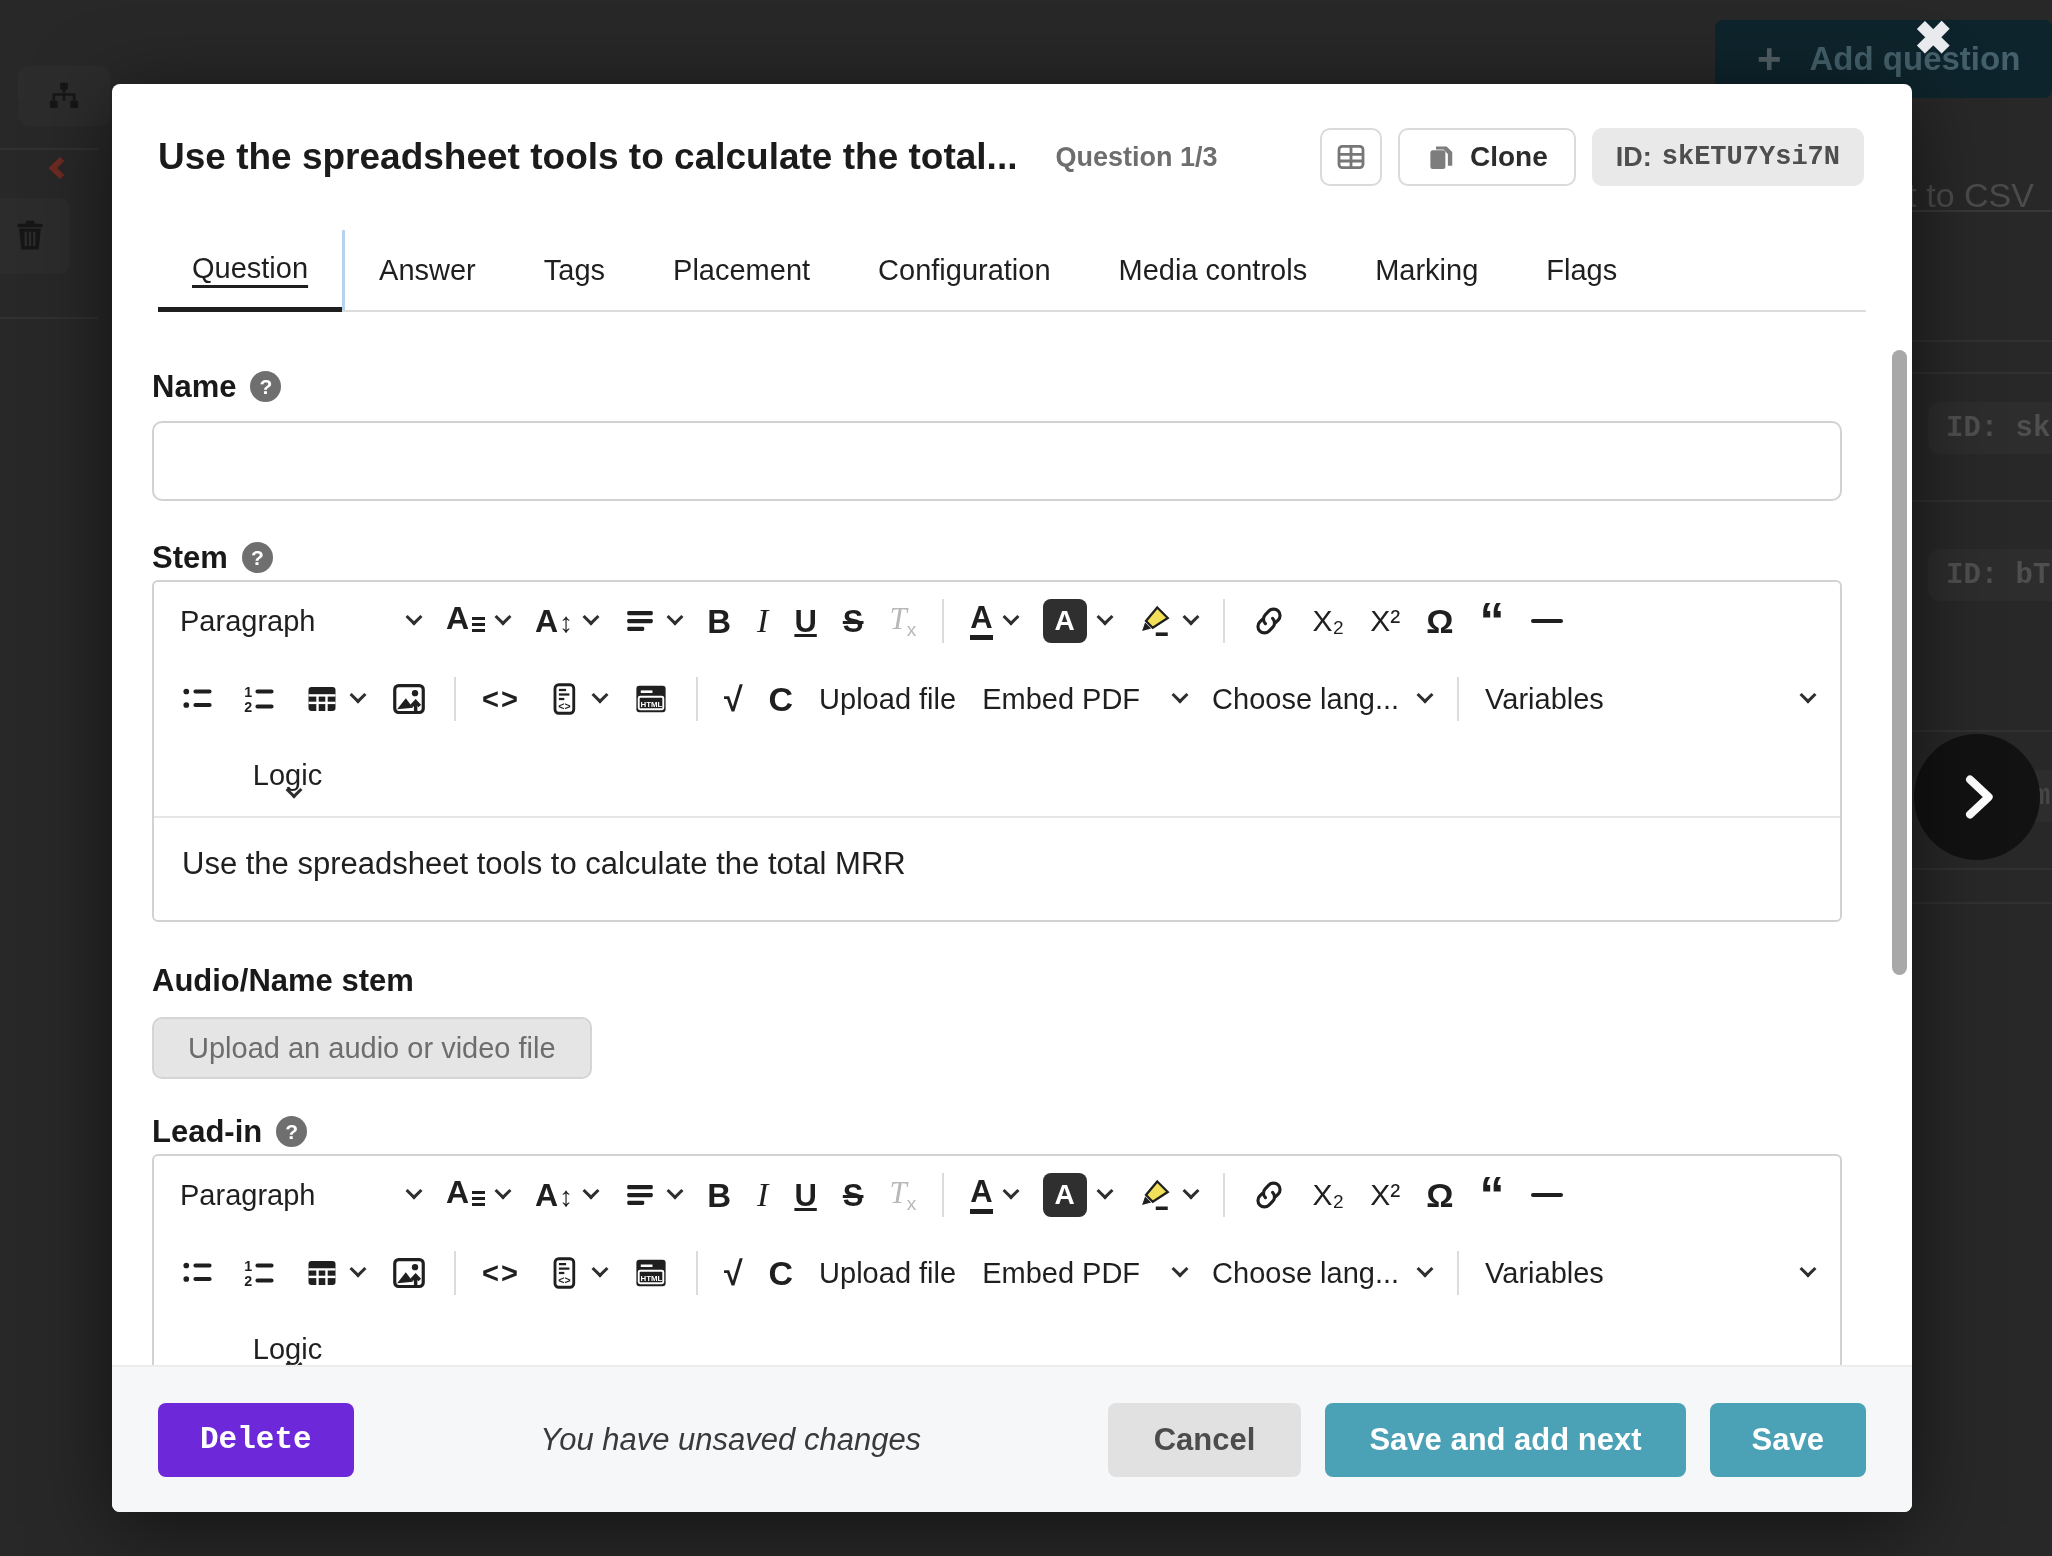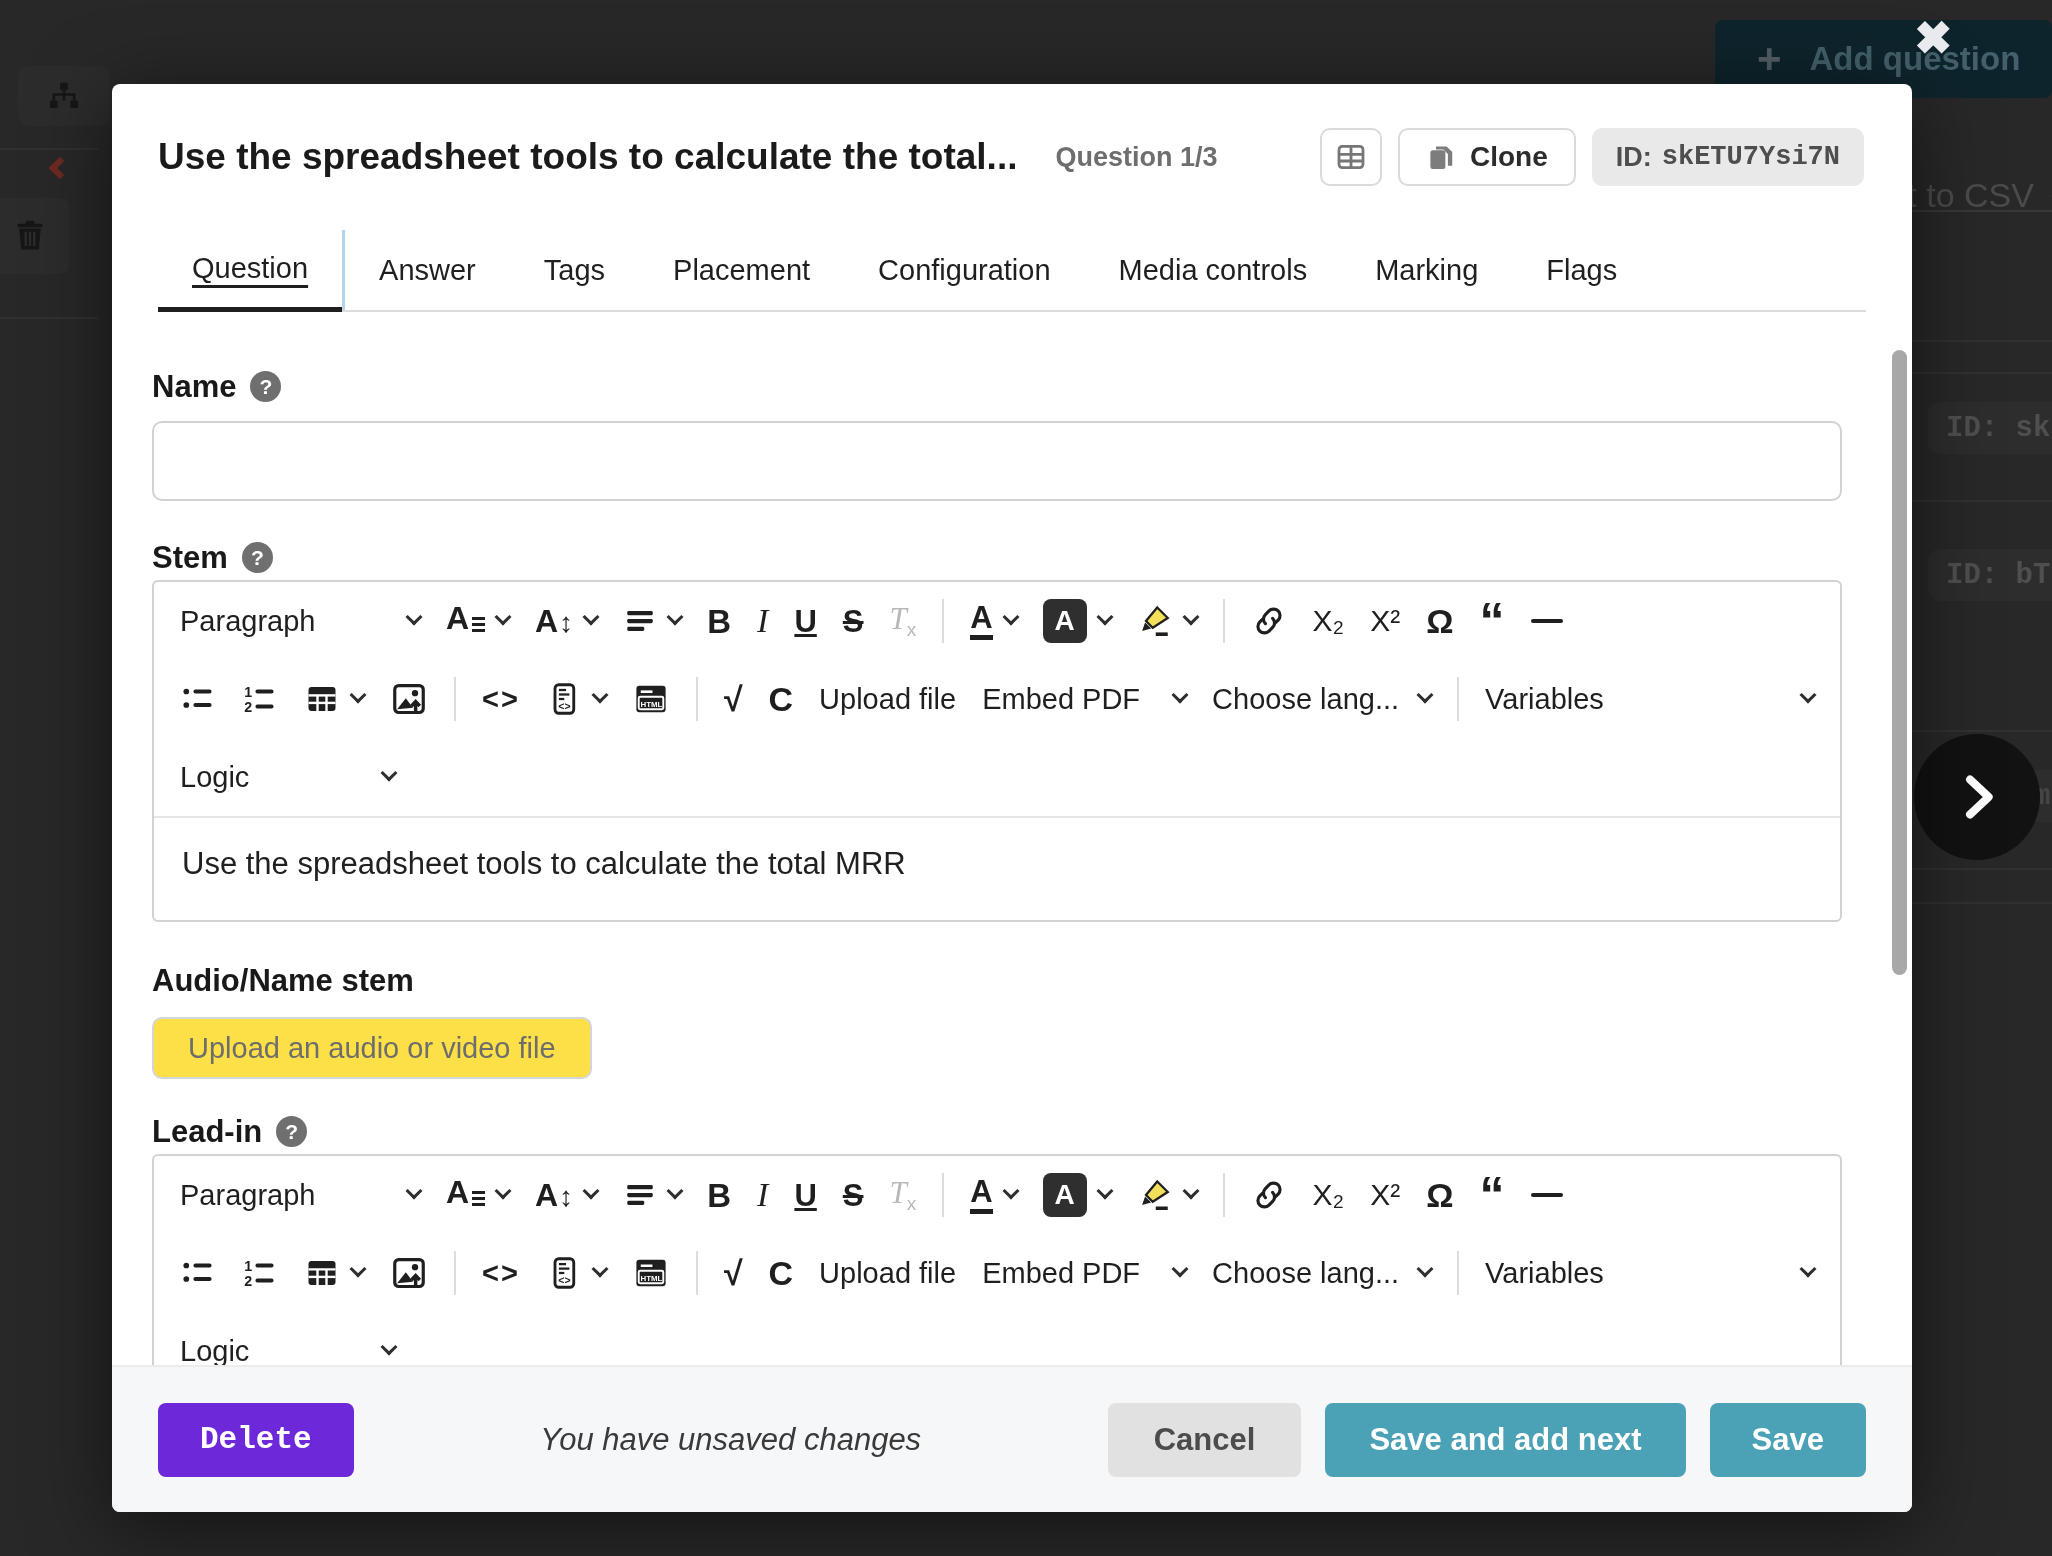--- a/index.html
+++ b/index.html
@@ -75,21 +75,21 @@
   .editor-box { margin-top:4px; border:2px solid #d2d2d2; border-radius:6px; background:#fff; }
   .leadin-box { height:227px; overflow:hidden; border-bottom:none; border-radius:6px 6px 0 0; }
   .tb-row { display:flex; align-items:center; gap:26px; padding:0 26px; height:78px; overflow:hidden; }
   .tbi { display:inline-flex; align-items:center; background:none; border:none; padding:0;
          cursor:pointer; color:#1f1f1f; flex:none; }
   .tb-div { width:2px; height:44px; background:#dcdcdc; flex:none; }
   .chev { width:12px; height:12px; border-right:3px solid #2e2e2e; border-bottom:3px solid #2e2e2e;
           transform:rotate(45deg); display:inline-block; margin-left:12px; margin-top:-8px; flex:none; }
   .dd { display:inline-flex; align-items:center; justify-content:space-between; background:none;
         border:none; padding:0; cursor:pointer; font-size:29px; color:#1f1f1f; flex:none; }
-  .dd-para { width:240px; } .dd-logic { width:215px; }
+  .dd-para { width:240px; } .dd-logic { width:215px;flex-direction:column; }
   .tb-label { font-size:29px; color:#1f1f1f; white-space:nowrap; }
   .ico { font-size:30px; color:#1f1f1f; line-height:1; }
   .tbold { font-weight:900; font-size:33px; }
   .tital { font-family:"Liberation Serif",serif; font-style:italic; font-size:34px; }
   .tund  { text-decoration:underline; font-size:31px; font-weight:bold; }
   .tstr  { text-decoration:line-through; font-size:31px; font-weight:bold; }
   .tclear{ color:#b8b8b8; font-family:"Liberation Serif",serif; font-style:italic; font-size:31px; }
   .tclear sub { font-size:19px; font-family:"Liberation Sans",sans-serif; font-style:normal; }
   .tcolor{ font-weight:bold; font-size:31px; border-bottom:5px solid #1f1f1f; padding-bottom:2px; }
   .tbg   { width:44px; height:44px; background:#2f2f2f; color:#fff; border-radius:8px;
@@ -100,21 +100,21 @@
   .mini3 i { width:13px; height:3px; background:#1f1f1f; display:block; }
   .astyle b { font-size:32px; } .updown { font-size:28px; font-weight:bold; margin-left:1px; }
   .tcode { font-weight:bold; font-size:29px; letter-spacing:2px; }
   .tbig  { font-weight:900; font-size:34px; }
   .vars-wrap { flex:1 1 auto; display:inline-flex; align-items:center; justify-content:space-between; }
   .svgic { display:block; }
   .ed-divider { border-top:2px solid #e6e6e6; }
   .ed-content { padding:28px 28px 38px; font-size:31px; color:#202020; }
   .ed-content p { margin:0; }
   .upload-btn { margin-top:18px; display:inline-flex; align-items:center; height:62px; padding:0 34px;
-          border:2px solid #d5d5d5; border-radius:10px; background:#fde047; color:#6d6d6d; font-size:29px; cursor:pointer; }
+          border:2px solid #d5d5d5; border-radius:10px; background:#e5e5e5; color:#6d6d6d; font-size:29px; cursor:pointer; }
 
   .m-footer { flex:0 0 147px; background:#f6f7f9; border-top:2px solid #ececec; display:flex;
           align-items:center; padding:0 46px; gap:24px; }
   .btn { border:none; border-radius:8px; height:74px; font-size:31px; font-weight:bold; cursor:pointer; }
   .delete-btn { padding:0 42px; color:#fff; }
   .unsaved { margin-left:auto; font-style:italic; font-size:31px; color:#3a3a3a; }
   .cancel-btn { margin-left:auto; padding:0 46px; background:#e1e1e1; color:#4c4c4c; }
   .teal { color:#fff; }
   .save-next-btn { padding:0 44px; }
   .save-btn { padding:0 42px; }

